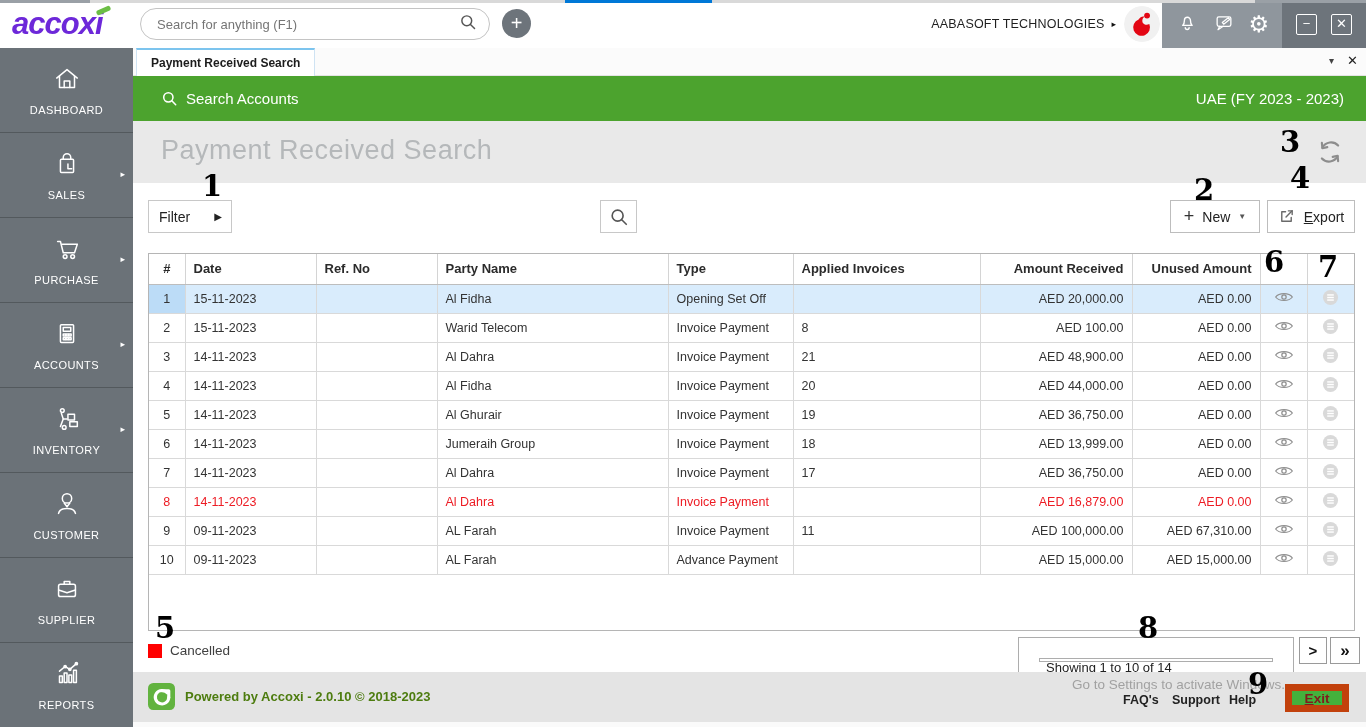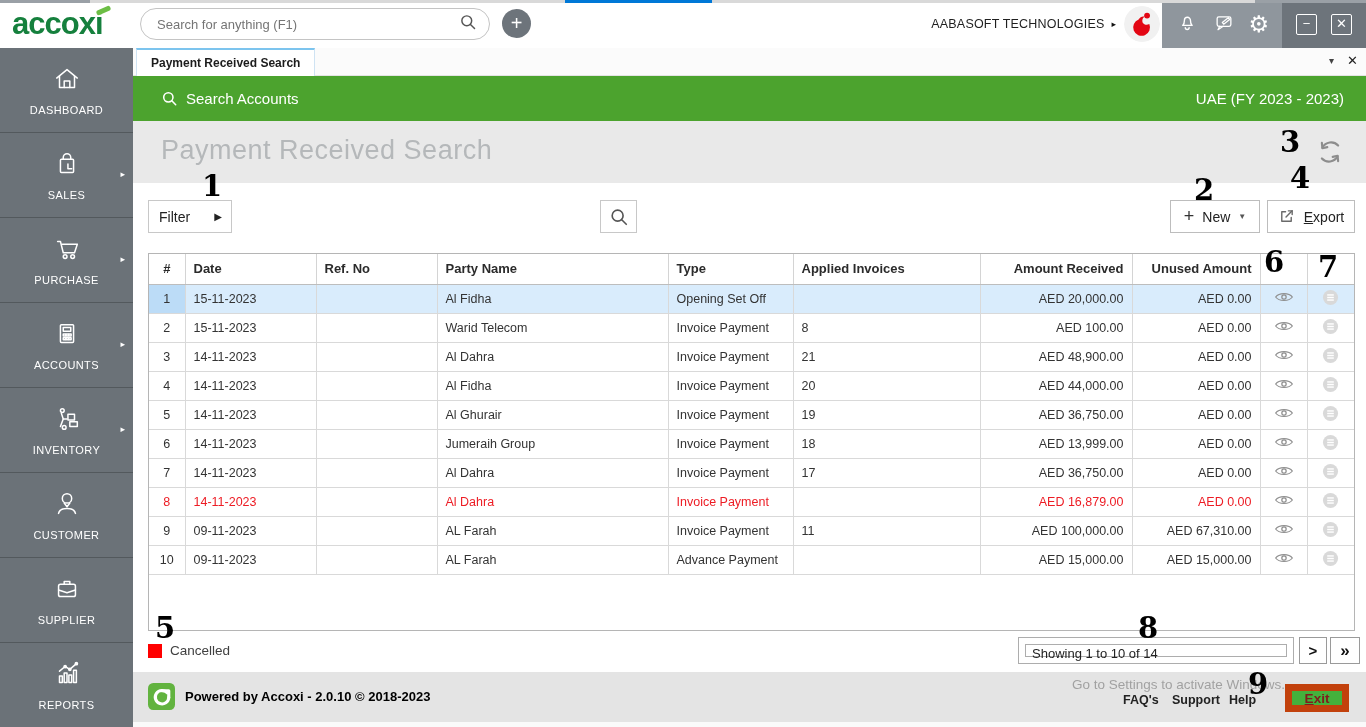--- a/index.html
+++ b/index.html
@@ -8,21 +8,21 @@
 
   
   .top-strip { position:absolute; left:0; top:0; width:1366px; height:3px; background:#d9d9d9; z-index:30; }
   .top-strip .seg-dark-l { position:absolute; left:0; top:0; width:90px; height:3px; background:#9aa0a6; }
   .top-strip .seg-blue { position:absolute; left:565px; top:0; width:147px; height:3px; background:#0078d7; }
   .top-strip .seg-dark-r { position:absolute; left:1255px; top:0; width:111px; height:3px; background:#9aa0a6; }
 
   
   .topbar { position:absolute; left:0; top:0; width:1366px; height:48px; background:#fff; z-index:10; }
   .logo-wrap { position:absolute; left:12px; top:5px; width:120px; height:38px; }
-  .logo-text { font-size:31px; font-weight:800; color:#15803d; letter-spacing:-1px; line-height:38px; }
+  .logo-text { font-size:31px; font-weight:800; color:#6d28d9; letter-spacing:-1px; line-height:38px;font-style:italic; }
   .logo-accent { position:absolute; left:84px; top:3px; width:15px; height:5px; background:#6cbe45; border-radius:3px; transform:rotate(-24deg); }
   .global-search { position:absolute; left:140px; top:8px; width:350px; height:32px; border:1px solid #c4c4c4; border-radius:16px; background:#fff; display:flex; align-items:center; }
   .global-search input { flex:1; border:none; outline:none; background:transparent; font-size:13px; color:#444; padding:0 6px 0 16px; font-family:"Liberation Sans",sans-serif; }
   .global-search .mag { margin-right:12px; }
   .plus-btn { position:absolute; left:502px; top:9px; width:29px; height:29px; border-radius:50%; background:#6d747b; color:#fff; border:none; font-size:20px; line-height:27px; text-align:center; cursor:pointer; }
   .company-wrap { position:absolute; right:250px; top:0; height:48px; display:flex; align-items:center; gap:7px; }
   .company-name { font-size:12.5px; color:#1f1f1f; letter-spacing:.2px; }
   .company-caret { font-size:9px; color:#111; }
   .avatar { position:absolute; right:206px; top:6px; width:36px; height:36px; border-radius:50%; overflow:hidden; }
   .icon-panel { position:absolute; right:84px; top:0; width:120px; height:48px; background:#8f969d; display:flex; align-items:center; justify-content:space-evenly; }
@@ -77,29 +77,29 @@
   table.grid th.num, table.grid td.num { text-align:right; }
   table.grid th.c-icon, table.grid td.c-icon { text-align:center; padding:0; }
   tr.selected td { background:#d9ecfc; }
   tr.selected td.c-no { background:#bcdcf7; }
   tr.cancelled td { color:#ed1c24; }
   .eye-btn, .menu-btn { background:none; border:none; cursor:pointer; padding:2px 6px; }
 
   
   .legend-swatch { position:absolute; left:15px; top:596px; width:14px; height:14px; background:#ff0000; display:inline-block; }
   .legend-label { position:absolute; left:37px; top:595px; font-size:13.5px; color:#404040; }
-  .pg-box { position:absolute; left:885px; top:589px; width:276px; height:27px; border:1px solid #adadad; background:#fff; padding:6px; }
+  .pg-box { position:absolute; left:885px; top:589px; width:276px; height:27px; border:1px solid #adadad; background:#fff; padding:20px; }
   .pg-summary { width:100%; height:100%; border:1px solid #adadad; font-size:13px; color:#222; padding:1px 6px; }
   .pg-next { position:absolute; left:1166px; top:589px; width:28px; height:27px; border:1px solid #9a9a9a; background:#fff; font-size:15px; font-weight:700; color:#111; cursor:pointer; }
   .pg-last { position:absolute; left:1197px; top:589px; width:30px; height:27px; border:1px solid #9a9a9a; background:#fff; font-size:17px; font-weight:700; color:#111; cursor:pointer; }
 
   
   .footer { position:absolute; left:0; top:624px; width:1233px; height:50px; background:#e4e4e4; }
   .accoxi-mark { position:absolute; left:15px; top:11px; }
-  .powered { position:absolute; left:52px; top:17px; font-size:13px; font-weight:600; color:#000000; }
+  .powered { position:absolute; left:52px; top:17px; font-size:13px; font-weight:600; color:#4d7c0f; }
   .f-link { position:absolute; top:21px; font-size:12.5px; font-weight:600; color:#222; cursor:pointer; }
   .f-link.l0 { left:990px; } .f-link.l1 { left:1039px; } .f-link.l2 { left:1096px; }
   .exit-btn { position:absolute; left:1152px; top:12px; width:64px; height:28px; background:#44b13c; border:7px solid #c2410c; color:#7f1d1d; font-size:13.5px; font-weight:700; cursor:pointer; }
   .below-footer { position:absolute; left:0; top:674px; width:1233px; height:5px; background:#fafafa; }
 
   
   .wm1 { position:absolute; left:1072px; top:646px; font-size:21px; color:rgba(120,120,120,.62); z-index:40; pointer-events:none; }
   .wm2 { position:absolute; left:1072px; top:677px; font-size:13.5px; color:rgba(120,120,120,.62); z-index:40; pointer-events:none; }
 
   

